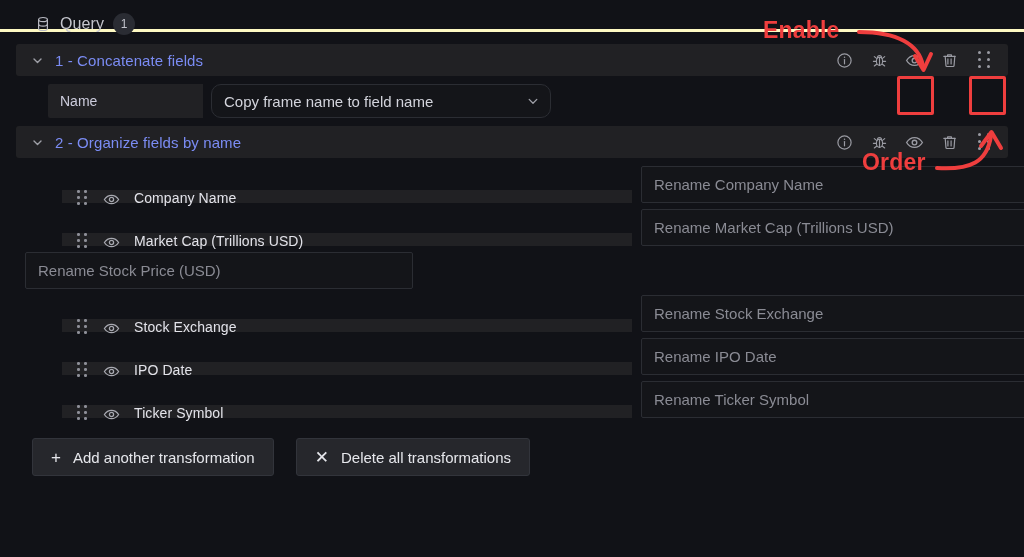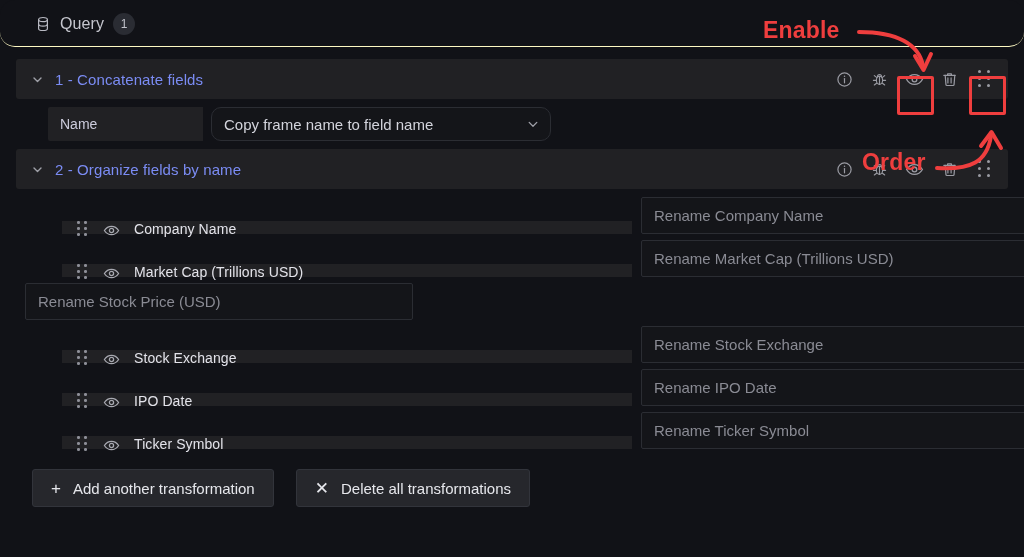--- a/index.html
+++ b/index.html
@@ -12,29 +12,28 @@
 
   body {
     background: #111217;
     font-family: "Liberation Sans", sans-serif;
     color: #ccccdc;
     position: relative;
   }
 
   
   #tabbar {
-    height: 47px;
+    height: 32px;
     background: #111217;
-    border-bottom: 1px solid #fef9c3;
+    border-bottom: 3px solid #fef9c3;
     display: flex;
     align-items: stretch;
     padding-left: 18px;
     position: relative;
     z-index: 2;
-    border-radius: 15px;
   }
   .tab {
     display: flex;
     align-items: center;
     gap: 9px;
     padding: 0 16px;
     position: relative;
     cursor: pointer;
     height: 47px;
   }
@@ -75,21 +74,21 @@
   
   #content {
     padding: 12px 16px 0 16px;
   }
 
   
   .xform {
     margin-bottom: 0px;
   }
   .xform-header {
-    height: 40px;
+    height: 32px;
     background: #212124;
     border-radius: 3px;
     display: flex;
     align-items: center;
     padding: 0 10px 0 14px;
     position: relative;
   }
   .chev {
     width: 14px; height: 14px;
     color: #9fa0a8;

